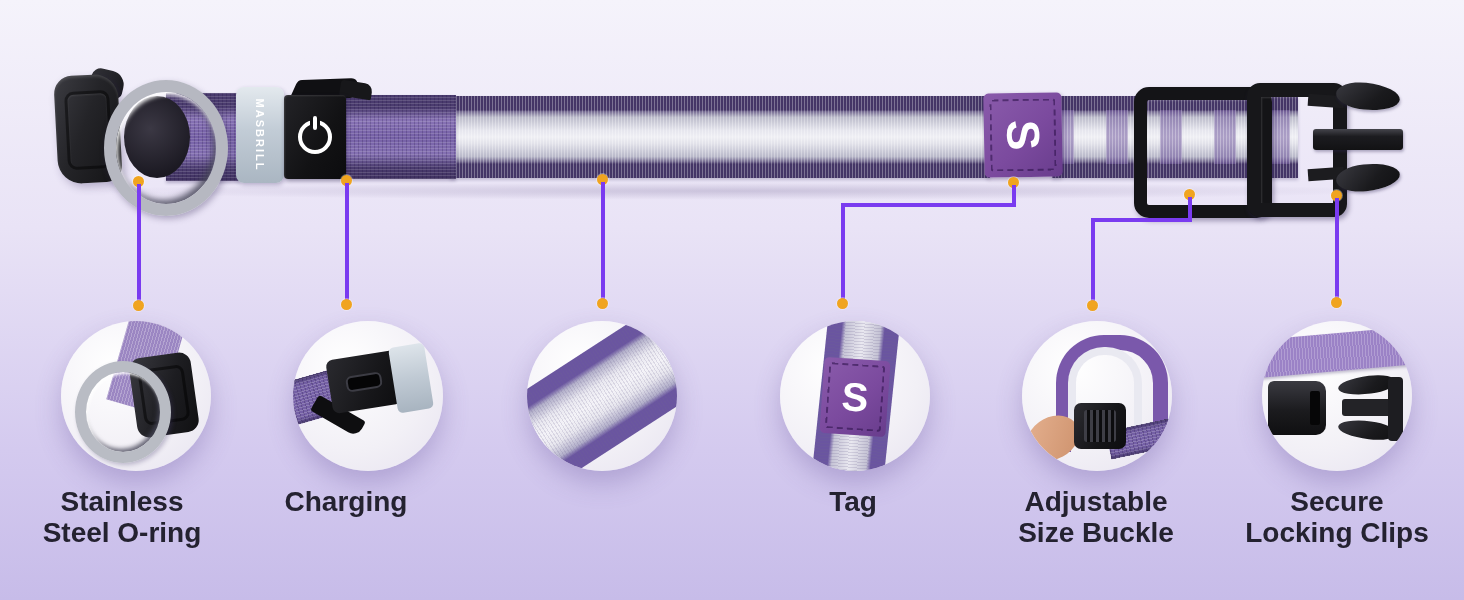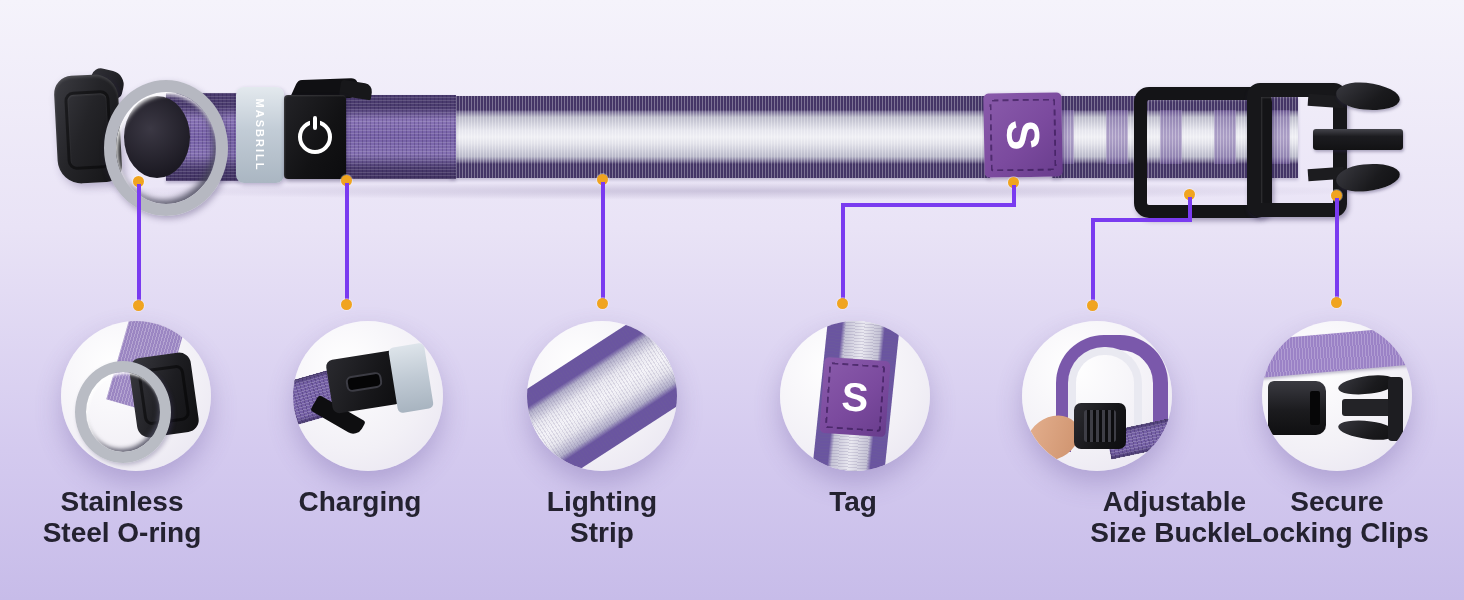--- a/index.html
+++ b/index.html
@@ -184,22 +184,22 @@
   .c6-bar{left:80px;top:78px;width:54px;height:17px;border-radius:3px;background:#232327;}
   .c6-prong{width:58px;height:18px;border-radius:55% 45% 45% 55%/50%;
     background:linear-gradient(135deg,#38383f 0%,#1a1a1d 60%,#101012 100%);}
   .c6-prong-top{left:76px;top:55px;transform:rotate(-7deg);}
   .c6-prong-bottom{left:76px;top:100px;transform:rotate(7deg);}
   .c6-connector{left:126px;top:56px;width:15px;height:64px;border-radius:4px;background:#1d1d21;}
 
   
   .feature-label{top:486px;width:300px;text-align:center;
     font-size:28px;font-weight:bold;line-height:31px;color:#242230;}
-  .fl1{left:-28px;} .fl2{left:210px;} .fl3{left:452px;}
-  .fl4{left:703px;} .fl5{left:946px;text-align:right;} .fl6{left:1187px;}
+  .fl1{left:-28px;} .fl2{left:196px;} .fl3{left:452px;}
+  .fl4{left:703px;} .fl5{left:946px;} .fl6{left:1187px;}
   .feature-label span{display:block;}
 </style>
 </head>
 <body>
 
 <div class="stage">
 
   <div class="abs collar-shadow"></div>
 
   <div class="abs strap strap-light"></div>
@@ -297,24 +297,20 @@
     <div class="abs c6-connector"></div>
   </div>
 
   <div class="abs feature-label fl1">
     <span>Stainless</span>
     <span>Steel O-ring</span>
   </div>
   <div class="abs feature-label fl2">
     <span>Charging</span>
   </div>
-  <div class="abs feature-label fl3">
-    <span>Lighting</span>
-    <span>Strip</span>
-  </div>
   <div class="abs feature-label fl4">
     <span>Tag</span>
   </div>
   <div class="abs feature-label fl5">
     <span>Adjustable</span>
     <span>Size Buckle</span>
   </div>
   <div class="abs feature-label fl6">
     <span>Secure</span>
     <span>Locking Clips</span>

